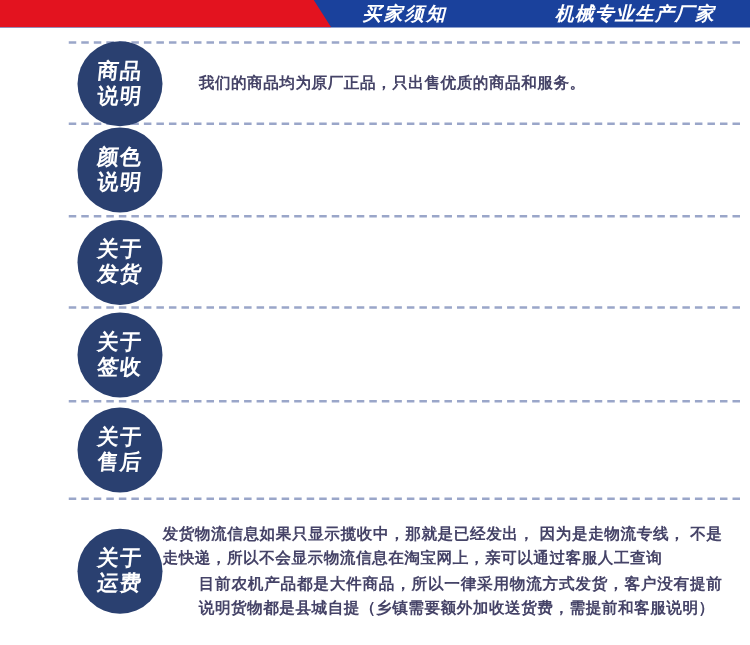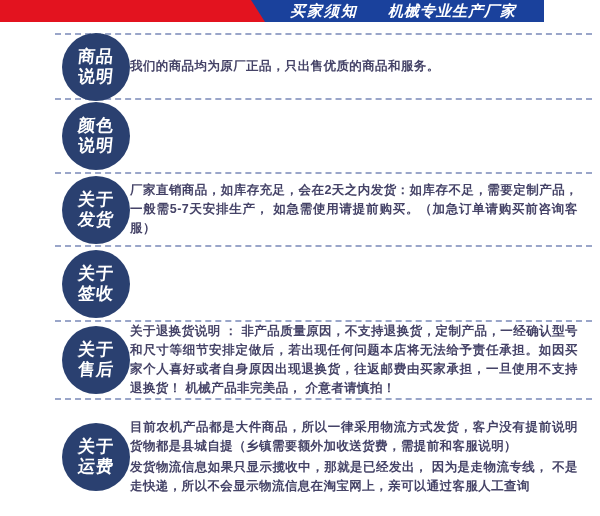--- a/index.html
+++ b/index.html
@@ -2,21 +2,21 @@
 <html><head>
 <meta charset="utf-8">
 <style>
   * { margin: 0; padding: 0; box-sizing: border-box; }
   html, body { width: 600px; height: 516px; background: #ffffff; overflow: hidden; }
   body { font-family: "Liberation Sans", "DejaVu Sans", sans-serif; }
 
   
   .hdr {
     position: relative;
-    width: 544px; height: 22px;
+    width: 600px; height: 22px;
     background: #1a419c;
   }
   .hdr-red {
     position: absolute; left: 0; top: 0;
     width: 270px; height: 22px;
     background: #e3131f;
     clip-path: polygon(0 0, 251px 0, 265px 22px, 0 22px);
   }
   .hdr-title {
     position: absolute; top: 2px; left: 290px;
@@ -62,21 +62,21 @@
   .badge span { display: block; transform: skewX(-6deg); }
 
   .content { width: 448px; }
   .content p {
     color: #454367;
     font-size: 12.5px; font-weight: bold;
     line-height: 19px; letter-spacing: 0.4px;
     margin: 0 0 2px 0;
     text-align: justify;
   }
-  .content p:last-child { margin-bottom: 0; }
+  .content p:last-child { margin-bottom: 0; margin-left: 29px; }
 </style>
 </head>
 <body>
 
 <div class="hdr">
   <div class="hdr-red"></div>
   <div class="hdr-title">买家须知</div>
   <div class="hdr-sub">机械专业生产厂家</div>
 </div>
 
@@ -101,50 +101,44 @@
   </div>
 </section>
 
 <div class="sep"></div>
 
 <section class="row row-3">
   <div class="badge">
     <span>关于</span>
     <span>发货</span>
   </div>
-  <div class="content">
-    <p>厂家直销商品，如库存充足，会在2天之内发货：如库存不足，需要定制产品，一般需5-7天安排生产， 如急需使用请提前购买。（加急订单请购买前咨询客服）</p>
-  </div>
 </section>
 
 <div class="sep"></div>
 
 <section class="row row-4">
   <div class="badge">
     <span>关于</span>
     <span>签收</span>
   </div>
 </section>
 
 <div class="sep"></div>
 
 <section class="row row-5">
   <div class="badge">
     <span>关于</span>
     <span>售后</span>
   </div>
-  <div class="content">
-    <p>关于退换货说明 ： 非产品质量原因，不支持退换货，定制产品，一经确认型号和尺寸等细节安排定做后，若出现任何问题本店将无法给予责任承担。如因买家个人喜好或者自身原因出现退换货，往返邮费由买家承担，一旦使用不支持退换货！ 机械产品非完美品， 介意者请慎拍！</p>
-  </div>
 </section>
 
 <div class="sep"></div>
 
 <section class="row row-6">
   <div class="badge">
     <span>关于</span>
     <span>运费</span>
   </div>
   <div class="content">
+    <p>发货物流信息如果只显示揽收中，那就是已经发出， 因为是走物流专线， 不是走快递，所以不会显示物流信息在淘宝网上，亲可以通过客服人工查询</p>
     <p>目前农机产品都是大件商品，所以一律采用物流方式发货，客户没有提前说明货物都是县城自提（乡镇需要额外加收送货费，需提前和客服说明）</p>
-    <p>发货物流信息如果只显示揽收中，那就是已经发出， 因为是走物流专线， 不是走快递，所以不会显示物流信息在淘宝网上，亲可以通过客服人工查询</p>
   </div>
 </section>
 
 </body></html>

